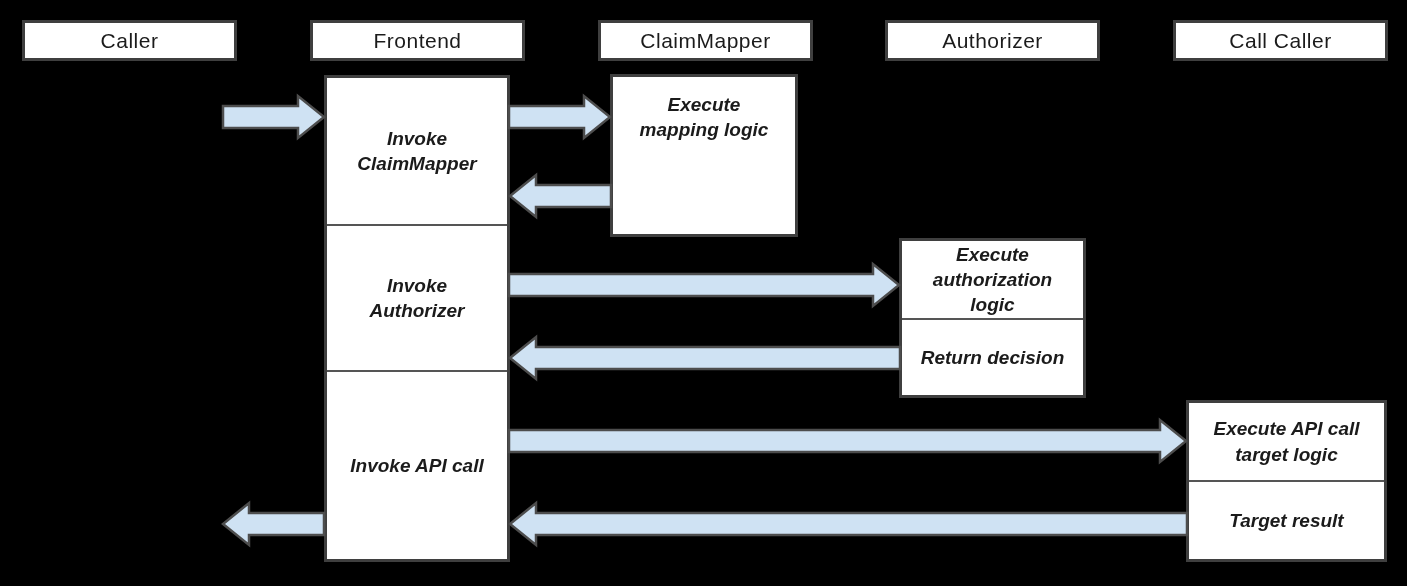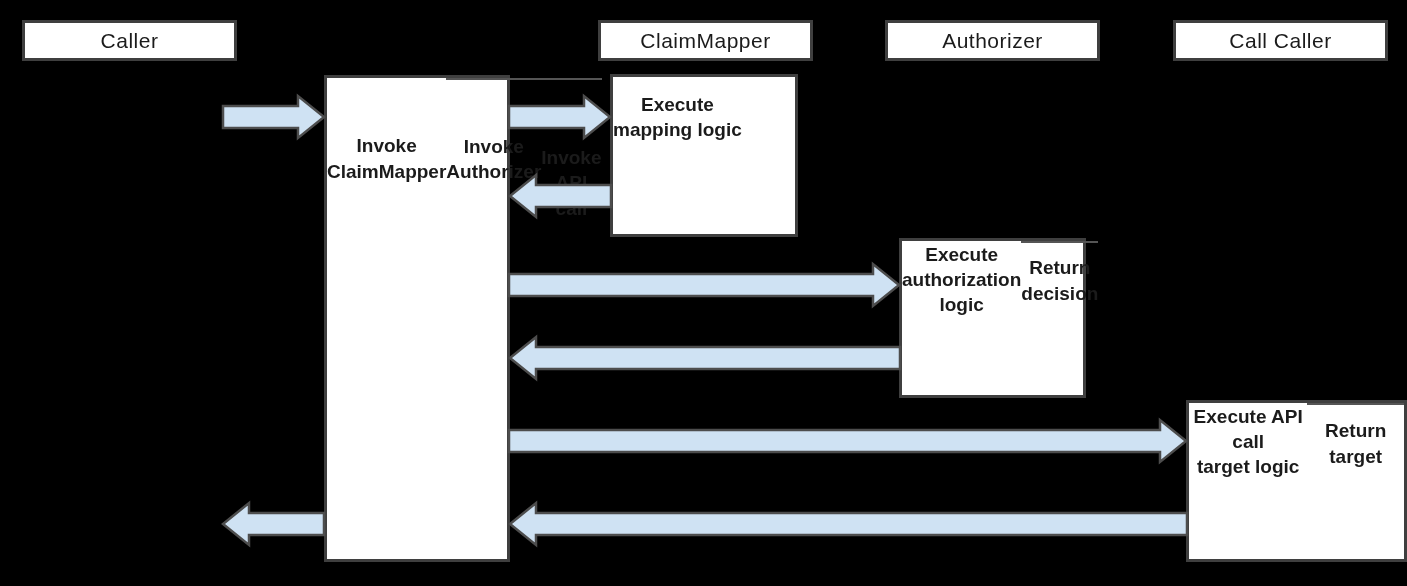--- a/index.html
+++ b/index.html
@@ -20,21 +20,21 @@
   .canvas{position:absolute;left:0;top:0;width:1407px;height:586px;padding-left:9px;}
   .header{
     position:absolute;top:20px;width:215px;height:41px;
     background:var(--box-fill);border:3px solid var(--box-border);
     display:flex;align-items:center;justify-content:center;
     font-size:21px;font-weight:400;letter-spacing:.5px;
   }
   .box{
     position:absolute;background:var(--box-fill);
     border:3px solid var(--box-border);
-    display:flex;flex-direction:row;
+    display:flex;flex-direction:column;font-style:italic;
   }
   .section{
     display:flex;align-items:center;justify-content:center;text-align:center;
   }
   .section + .section{border-top:2px solid var(--divider);}
   .lbl{
     font-weight:700;font-size:19px;line-height:1.32;
     white-space:pre-line;color:var(--text);
   }
   svg.arrow{position:absolute;overflow:visible;display:block;}
@@ -45,20 +45,23 @@
     stroke-linejoin:miter;
   }
 </style>
 </head>
 <body>
 
 <div class="canvas">
 
   <div class="header" style="left:22px">
       <span>Caller</span>
+    </div>
+  <div class="header" style="left:310px">
+      <span>Frontend</span>
     </div>
   <div class="header" style="left:598px">
       <span>ClaimMapper</span>
     </div>
   <div class="header" style="left:885px">
       <span>Authorizer</span>
     </div>
   <div class="header" style="left:1173px">
       <span>Call Caller</span>
     </div>
@@ -89,27 +92,27 @@
     <div class="section" style="height:77px">
       <span class="lbl">Execute
 authorization
 logic</span>
     </div>
     <div class="section" style="height:77px">
       <span class="lbl">Return decision</span>
     </div>
   </div>
 
-  <div class="box" style="left:1186px;top:400px;width:221px;height:162px">
+  <div class="box" style="left:1186px;top:400px;width:201px;height:162px">
     <div class="section" style="height:77px">
       <span class="lbl">Execute API call
 target logic</span>
     </div>
     <div class="section" style="height:79px">
-      <span class="lbl">Return target</span>
+      <span class="lbl">Target result</span>
     </div>
   </div>
 
   <svg class="arrow" style="left:223px;top:95px" width="102" height="44" viewBox="0 0 102 44">
     <polygon points="0,11 75,11 75,1 101,22 75,43 75,33 0,33"></polygon>
   </svg>
 
   <svg class="arrow" style="left:509px;top:95px" width="102" height="44" viewBox="0 0 102 44">
     <polygon points="0,11 75,11 75,1 101,22 75,43 75,33 0,33"></polygon>
   </svg>

